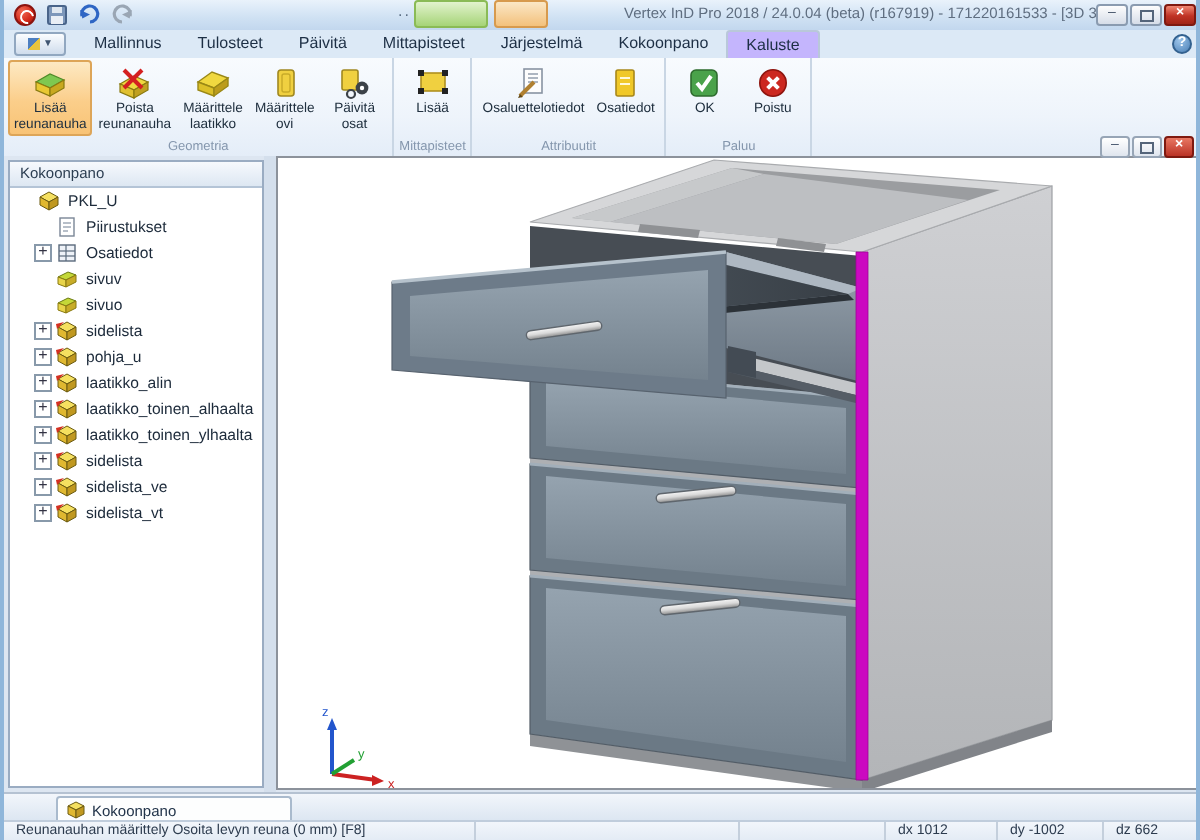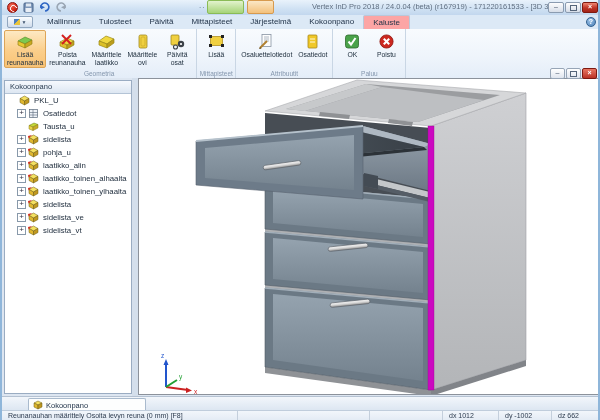--- a/index.html
+++ b/index.html
@@ -25,21 +25,21 @@
   .wbtn.close{background:linear-gradient(#ef8672,#c03325 55%,#a02417);border-color:#7e1910;color:#fff;font-weight:bold;}
   .restore-glyph{display:inline-block;width:5px;height:4px;border:1px solid #55657a;margin-top:2px;}
   
   .tabrow{position:absolute;left:0;top:15px;width:600px;height:14px;background:#dce9f6;}
   .appmenu{position:absolute;left:5px;top:1px;width:26px;height:12px;border:1px solid #91a7c0;border-radius:2px;
     background:linear-gradient(#fbfdff,#cfdcec);display:flex;align-items:center;justify-content:center;gap:2px;box-sizing:border-box;}
   .appmenu .mini{width:6px;height:6px;background:linear-gradient(135deg,#4d7fc0 50%,#e8c43c 50%);}
   .appmenu .caret{font-size:5px;color:#3f5571;}
   .tabs{position:absolute;left:36px;top:0;height:14px;display:flex;}
   .tab{height:14px;padding:0 9px;font-size:8px;line-height:14px;color:#1d2f45;}
-  .tab.active{background:#fca5a5;border:1px solid #b9c8da;border-bottom:none;border-radius:2px 2px 0 0;box-sizing:border-box;}
+  .tab.active{background:#c4b5fd;border:1px solid #b9c8da;border-bottom:none;border-radius:2px 2px 0 0;box-sizing:border-box;}
   .helpbtn{position:absolute;right:6px;top:2px;width:10px;height:10px;border-radius:50%;
     background:radial-gradient(circle at 35% 30%,#9cc4ea,#4a7fb5);border:1px solid #33618f;box-sizing:border-box;
     color:#fff;font-size:7px;line-height:8px;text-align:center;font-weight:bold;}
   
   .ribbon{position:absolute;left:0;top:29px;width:600px;height:49px;
     background:linear-gradient(#f8fbfe,#eef4fb 60%,#e4edf8);border-bottom:1px solid #b5c6d8;display:flex;}
   .rgroup{position:relative;display:flex;align-items:flex-start;padding:1px 2px 10px 2px;border-right:1px solid #c9d6e4;}
   .glabel{position:absolute;left:0;right:0;bottom:1px;text-align:center;font-size:6.5px;color:#8496ad;}
   .rbtn{display:flex;flex-direction:column;align-items:center;min-width:28px;padding:1px 2px;border-radius:2px;border:1px solid transparent;}
   .rbtn .ric{height:18px;display:flex;align-items:center;justify-content:center;}
@@ -263,41 +263,64 @@
             <span class="ticon">
               <svg width="11" height="11">
                 <polygon points="1,3.5 5.5,1 10,3.5 5.5,6" fill="#f5e060" stroke="#6a5a10" stroke-width="0.5"></polygon>
                 <polygon points="1,3.5 5.5,6 5.5,10 1,7.5" fill="#e0b830" stroke="#6a5a10" stroke-width="0.5"></polygon>
                 <polygon points="5.5,6 10,3.5 10,7.5 5.5,10" fill="#c09820" stroke="#6a5a10" stroke-width="0.5"></polygon>
               </svg>
             </span>
             <span>PKL_U</span>
           </div>
           <div class="trow" style="padding-left: 12px;">
+            <span class="tspace"></span>
+            <span class="ticon">
+              <svg width="11" height="11">
+                <rect x="2" y="1" width="7" height="9" fill="#fff" stroke="#7a8696" stroke-width="0.7"></rect>
+                <line x1="3.5" y1="3.5" x2="7.5" y2="3.5" stroke="#98a4b2" stroke-width="0.7"></line>
+                <line x1="3.5" y1="5.5" x2="7.5" y2="5.5" stroke="#98a4b2" stroke-width="0.7"></line>
+                <line x1="3.5" y1="7.5" x2="6" y2="7.5" stroke="#98a4b2" stroke-width="0.7"></line>
+              </svg>
+            </span>
+            <span>Piirustukset</span>
+          </div>
+          <div class="trow" style="padding-left: 12px;">
             <span class="texp">+</span>
             <span class="ticon">
               <svg width="11" height="11">
                 <rect x="1.5" y="1.5" width="8" height="8" fill="#eef2f8" stroke="#5a6a7c" stroke-width="0.7"></rect>
                 <line x1="1.5" y1="4.5" x2="9.5" y2="4.5" stroke="#5a6a7c" stroke-width="0.6"></line>
                 <line x1="1.5" y1="7" x2="9.5" y2="7" stroke="#5a6a7c" stroke-width="0.6"></line>
                 <line x1="5" y1="1.5" x2="5" y2="9.5" stroke="#5a6a7c" stroke-width="0.6"></line>
               </svg>
             </span>
             <span>Osatiedot</span>
           </div>
           <div class="trow" style="padding-left: 12px;">
             <span class="tspace"></span>
             <span class="ticon">
               <svg width="11" height="11">
                 <polygon points="1,4.5 6,2 10,3.5 5,6" fill="#c4d838" stroke="#6a7a10" stroke-width="0.5"></polygon>
                 <polygon points="1,4.5 5,6 5,9.5 1,8" fill="#e8d44a" stroke="#8a7a10" stroke-width="0.5"></polygon>
                 <polygon points="5,6 10,3.5 10,7 5,9.5" fill="#c8ac28" stroke="#8a7a10" stroke-width="0.5"></polygon>
               </svg>
             </span>
-            <span>Tausta_u</span>
+            <span>sivuv</span>
+          </div>
+          <div class="trow" style="padding-left: 12px;">
+            <span class="tspace"></span>
+            <span class="ticon">
+              <svg width="11" height="11">
+                <polygon points="1,4.5 6,2 10,3.5 5,6" fill="#c4d838" stroke="#6a7a10" stroke-width="0.5"></polygon>
+                <polygon points="1,4.5 5,6 5,9.5 1,8" fill="#e8d44a" stroke="#8a7a10" stroke-width="0.5"></polygon>
+                <polygon points="5,6 10,3.5 10,7 5,9.5" fill="#c8ac28" stroke="#8a7a10" stroke-width="0.5"></polygon>
+              </svg>
+            </span>
+            <span>sivuo</span>
           </div>
           <div class="trow" style="padding-left: 12px;">
             <span class="texp">+</span>
             <span class="ticon">
               <svg width="11" height="11">
                 <polygon points="1,3.5 5.5,1 10,3.5 5.5,6" fill="#f5e060" stroke="#6a5a10" stroke-width="0.5"></polygon>
                 <polygon points="1,3.5 5.5,6 5.5,10 1,7.5" fill="#e0b830" stroke="#6a5a10" stroke-width="0.5"></polygon>
                 <polygon points="5.5,6 10,3.5 10,7.5 5.5,10" fill="#c09820" stroke="#6a5a10" stroke-width="0.5"></polygon>
                 <polygon points="0,2 4,1 0.5,4.5" fill="#d43020"></polygon>
               </svg>

